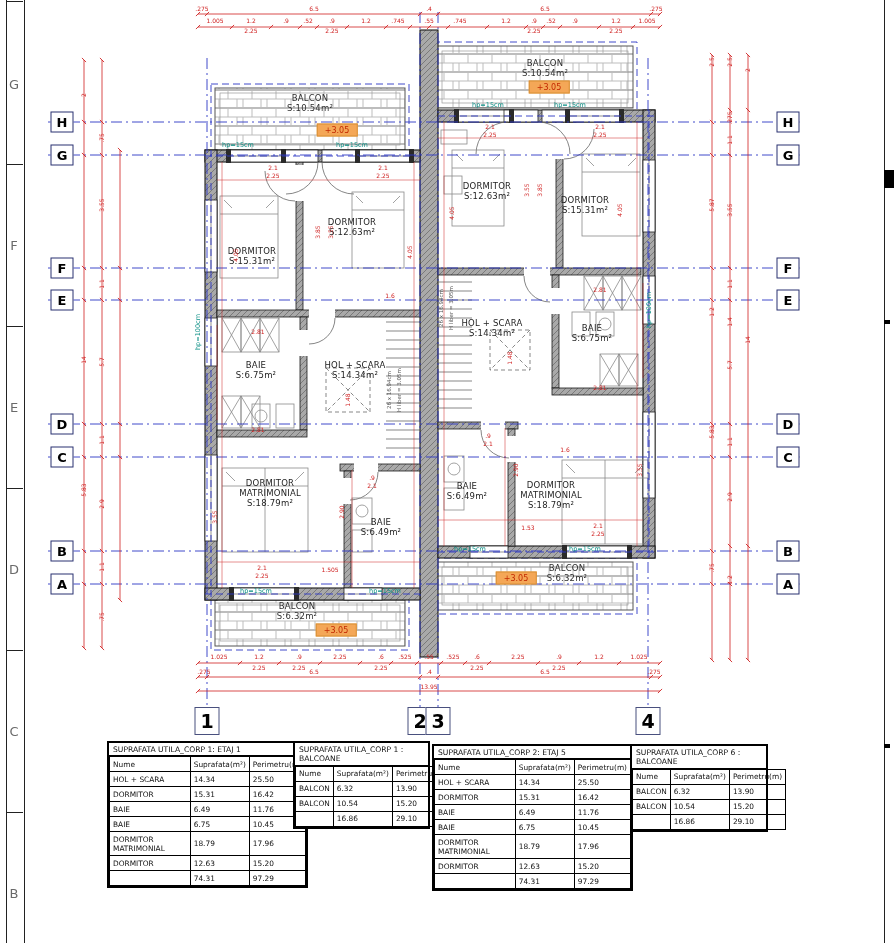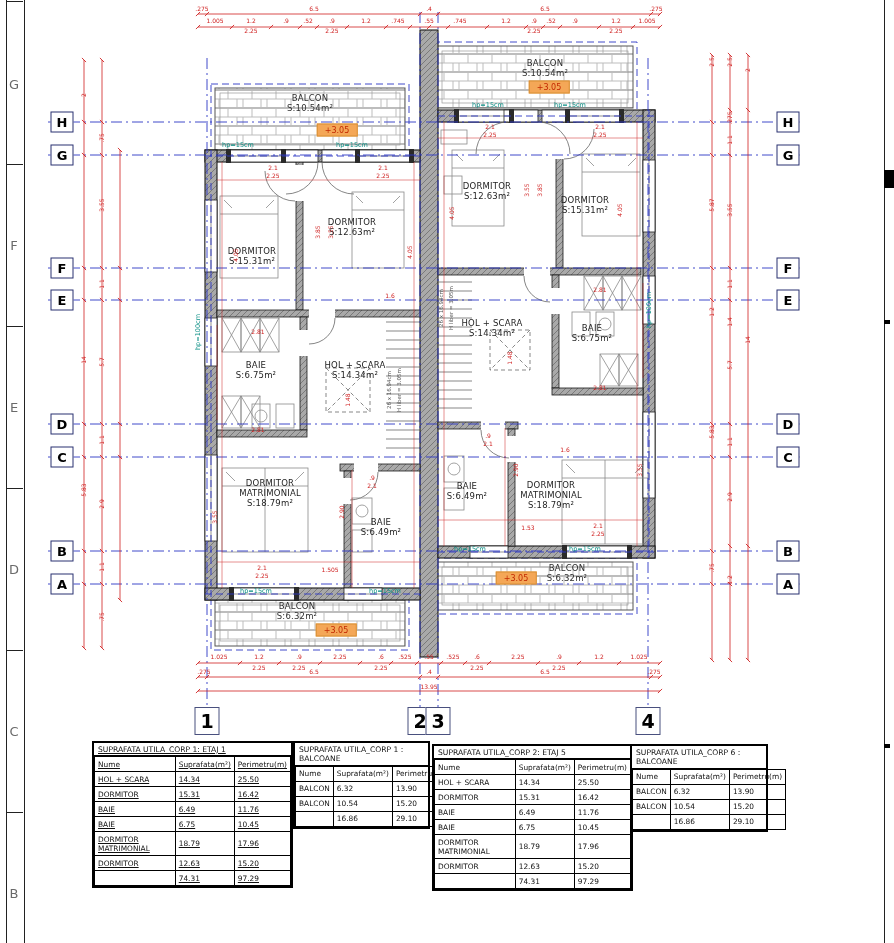--- a/index.html
+++ b/index.html
@@ -460,21 +460,21 @@
     <div class="bub" style="left: 62px; top: 551px;">B</div>
     <div class="bub" style="left: 788px; top: 551px;">B</div>
     <div class="bub" style="left: 62px; top: 584px;">A</div>
     <div class="bub" style="left: 788px; top: 584px;">A</div>
     <div class="bub bubnum" style="left: 207px; top: 721px;">1</div>
     <div class="bub bubnum" style="left: 420px; top: 721px;">2</div>
     <div class="bub bubnum" style="left: 438px; top: 721px;">3</div>
     <div class="bub bubnum" style="left: 648px; top: 721px;">4</div>
   </div>
 <div id="tables">
-    <div class="tbl" style="left: 92px; top: 741px; width: 197px; text-decoration: underline;">
+    <div class="tbl" style="left: 107px; top: 741px; width: 197px;">
       <div class="tbl-title">SUPRAFATA UTILA_CORP 1:  ETAJ 1</div>
       <table>
         <tbody>
           <tr>
             <th style="width: 100px;">Nume</th>
             <th style="width: 52px;">Suprafata(m²)</th>
             <th style="width: 44px;">Perimetru(m)</th>
           </tr>
           <tr>
             <td>HOL + SCARA</td>

